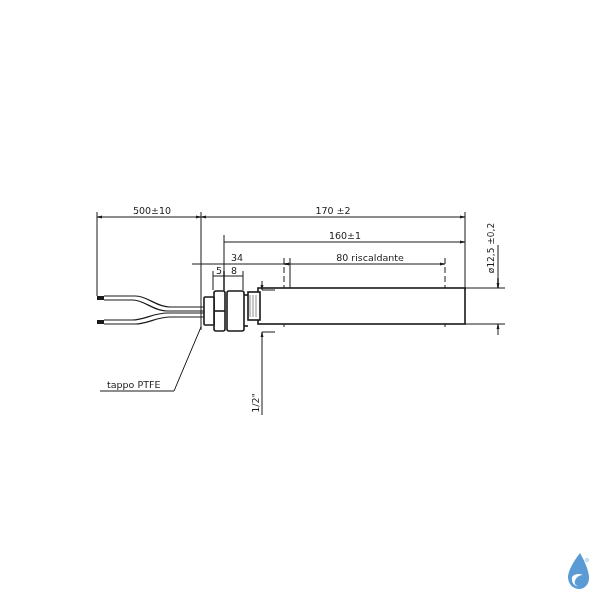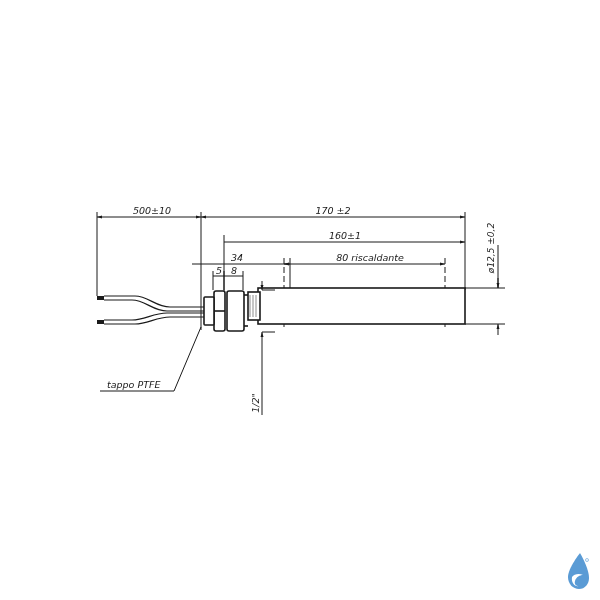--- a/index.html
+++ b/index.html
@@ -1,17 +1,17 @@
 <!DOCTYPE html>
 <html><head>
   <meta charset="utf-8">
   <style>
     html, body { margin: 0; padding: 0; background: #ffffff; }
     body { width: 600px; height: 600px; position: relative; overflow: hidden; font-family: "DejaVu Sans", sans-serif; }
-    .drawing { position: absolute; left: 0; top: 0; width: 488px; height: 600px; font-style: italic; }
+    .drawing { position: absolute; left: 0; top: 0; width: 488px; height: 600px; }
     svg text { font-family: "DejaVu Sans", sans-serif; fill: #1a1a1a; }
     .logo { position: absolute; right: 8px; bottom: 8px; width: 34px; height: 42px; }
   </style>
 </head>
 <body>
 
 <div class="drawing">
   <svg width="600" height="600" viewBox="0 0 600 600" xmlns="http://www.w3.org/2000/svg">
     <defs>
       <marker id="arr" viewBox="0 0 10 10" refX="10" refY="5" markerWidth="7" markerHeight="5" orient="auto-start-reverse">

